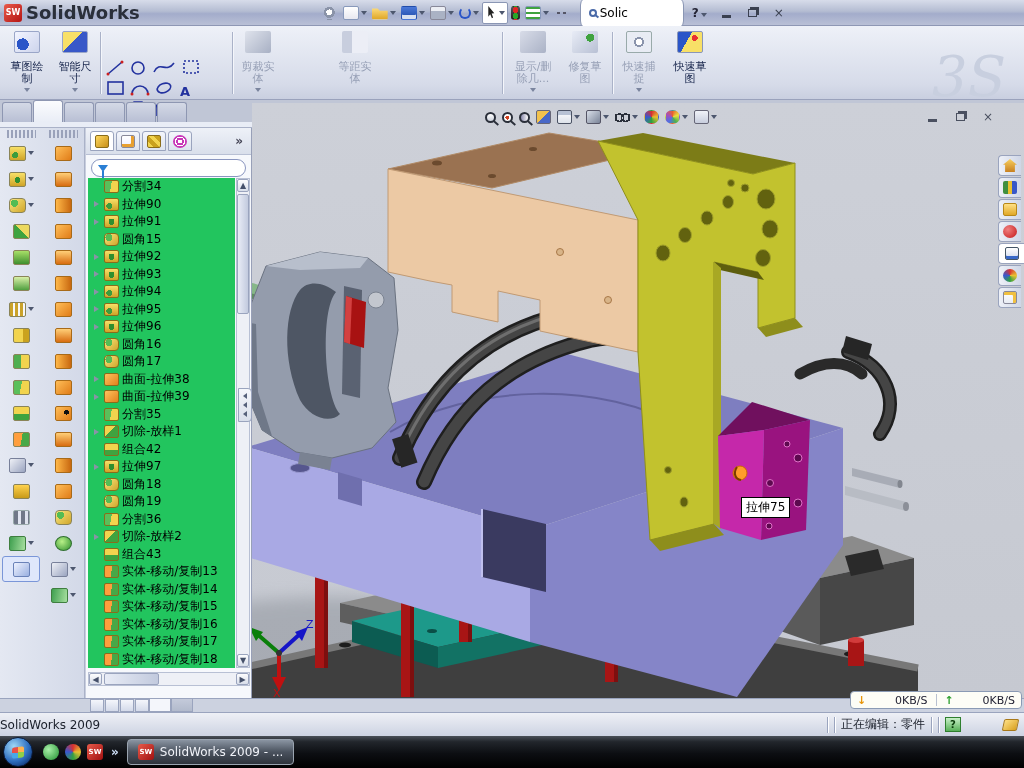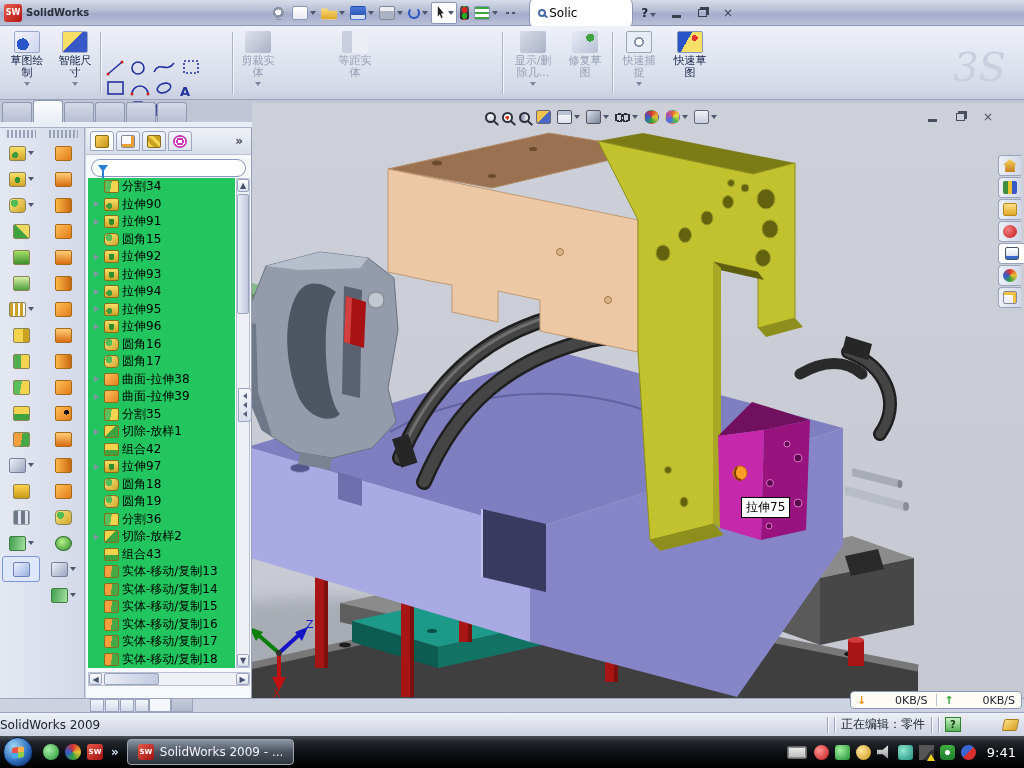--- a/index.html
+++ b/index.html
@@ -7,21 +7,21 @@
     -webkit-font-smoothing:antialiased;background:#c0c6d6;}
   *{box-sizing:border-box;}
   .abs{position:absolute;}
   
   #titlebar{position:absolute;left:0;top:0;width:1024px;height:26px;
     background:linear-gradient(180deg,#d7dcea 0%,#b4bcd2 45%,#a3accb 55%,#b9c0d6 100%);
     border-bottom:1px solid #8e97b4;display:flex;align-items:center;}
   #brand{display:flex;align-items:center;gap:4px;padding:0 14px 0 4px;}
   .swcube{width:18px;height:18px;border-radius:3px;background:linear-gradient(135deg,#e85a4a,#b41414);
     color:#fff;font-size:8px;font-weight:bold;display:flex;align-items:center;justify-content:center;}
-  #brand b{font-size:10px;color:#2a2f3a;letter-spacing:0;}
+  #brand b{font-size:18px;color:#2a2f3a;letter-spacing:0;}
   #menus{display:flex;gap:2px;}
   .menu-item{padding:3px 10px;color:#1d2230;}
   #quickbar{display:flex;align-items:center;gap:1px;margin-left:14px;}
   .qbtn{display:flex;align-items:center;padding:2px 2px;height:22px;}
   .icx{display:inline-block;width:16px;height:14px;border:1px solid transparent;border-radius:2px;}
   .dd::after{content:"";display:inline-block;width:0;height:0;margin-left:2px;
     border-left:3px solid transparent;border-right:3px solid transparent;border-top:4px solid #4d576e;}
   #searchbox{display:flex;align-items:center;gap:3px;background:#fff;border:1px solid #8a96b4;
     border-radius:9px;height:16px;padding:16px 8px;margin-left:8px;width:104px;}
   .maglass{width:8px;height:8px;border:2px solid #4a6aa8;border-radius:50%;position:relative;}
@@ -31,41 +31,41 @@
   #winbtns{display:flex;gap:6px;margin-left:10px;margin-right:8px;}
   .wbtn{width:20px;height:15px;display:flex;align-items:center;justify-content:center;color:#3a4050;}
   .wb-min{width:9px;height:3px;background:#3a4050;margin-top:7px;}
   .wb-res{width:9px;height:8px;border:1px solid #3a4050;box-shadow:2px -2px 0 -0px #3a4050;}
   
   #cmdbar{position:absolute;left:0;top:26px;width:1024px;height:74px;
     background:linear-gradient(180deg,#eef1f8,#d6dbe9 80%,#c9cfe0);border-bottom:1px solid #9aa2bc;}
   .cmbtn{position:absolute;top:2px;height:68px;display:flex;flex-direction:column;align-items:center;
     justify-content:flex-start;color:#15234a;text-align:center;line-height:12px;font-size:11px;}
   .cmbtn.grayed{color:#97a0b6;}
-  .cmbtn .lbl{margin-top:2px;white-space:pre-line;}
+  .cmbtn .lbl{margin-top:8px;white-space:pre-line;}
   .cmbtn .dar{width:0;height:0;border-left:3px solid transparent;border-right:3px solid transparent;
     border-top:4px solid #7a849e;margin-top:3px;}
   .cmico{width:26px;height:22px;border-radius:2px;margin-top:3px;}
   .cm-sk{background:radial-gradient(circle at 32% 62%,#2a55c8 0 6px,transparent 6px),
     linear-gradient(135deg,#f2f4ff,#cdd4ec);border:1px solid #9aa6c8;}
   .cm-sd{background:linear-gradient(135deg,#f8e067 45%,#3858c8 45%);border:1px solid #9aa6c8;}
   .cm-trim{background:linear-gradient(135deg,#dfe3ec,#a8b0c4);}
   .cm-conv{background:linear-gradient(135deg,#fff 55%,#3868d8 55%);border:1px solid #8a96b8;}
   .cm-off{background:linear-gradient(90deg,#c8cede 40%,#eceef6 40%);}
   .cm-dispdel{background:linear-gradient(135deg,#d8dce8,#aab2c6);}
   .cm-repair{background:radial-gradient(circle at 70% 30%,#3fa33f 0 4px,transparent 4px),
     linear-gradient(135deg,#e8ecf6,#b8c0d4);}
   .cm-qsnap{background:radial-gradient(circle,#fff 0 3px,#8a94ac 3px 5px,#e8ecf4 5px);border:1px solid #9aa;}
   .cm-qsk{background:radial-gradient(circle at 70% 30%,#e83030 0 3px,transparent 3px),
     linear-gradient(120deg,#2a55c8 40%,#f8e067 40%);border:1px solid #8a96b8;}
   .vsep{position:absolute;top:6px;height:62px;width:1px;background:#aab2c8;box-shadow:1px 0 0 #f4f6fb;}
   .stackrow{display:flex;align-items:center;gap:5px;height:17px;color:#97a0b6;font-size:11px;}
   .stackrow .icx{width:13px;height:11px;background:linear-gradient(#d0d5e2,#a8b0c4);}
   #stackgrp{position:absolute;left:378px;top:12px;}
-  #watermark{position:absolute;right:18px;top:18px;font-size:40px;font-style:italic;
+  #watermark{position:absolute;right:18px;top:18px;font-size:56px;font-style:italic;
     color:#c8cfdf;font-family:"DejaVu Serif","Liberation Serif",serif;}
   
   #tabrow{position:absolute;left:0;top:100px;width:385px;height:22px;display:flex;align-items:flex-end;
     padding-left:2px;gap:1px;}
   .rtab{height:20px;padding:2px 14px;background:linear-gradient(#d4d9e6,#b8bfd4);
     border:1px solid #8e97b2;border-bottom:none;border-radius:3px 3px 0 0;color:#2a3048;}
   .rtab.active{background:linear-gradient(#fbfcfe,#e9edf6);font-weight:bold;height:22px;}
   #tabstrip-rest{position:absolute;left:0;top:122px;width:385px;height:6px;background:#e9edf6;
     border-bottom:1px solid #aab2c8;}
   
@@ -1037,28 +1037,13 @@
     <span class="qlicon ql-sw">SW</span>
     <span id="ql-chev">»</span>
   </div>
   <div id="taskbtns" style="display:flex;">
 
   <div class="taskbtn t-sw active">
       <span class="tbicon tb-sw">SW</span>
       <span>SolidWorks 2009 - ...</span>
     </div>
     </div>
-  <div id="tray">
-    <span id="kbicon"></span>
-    <span style="display:flex;gap:6px;">
-
-    <span class="tricon t-red tr-red"></span>
-        <span class="tricon t-green tr-green"></span>
-        <span class="tricon t-gold tr-gold"></span>
-        <span class="tricon t-gray tr-gray"></span>
-        <span class="tricon t-teal tr-teal"></span>
-        <span class="tricon t-warn tr-warn"></span>
-        <span class="tricon t-cross tr-cross"></span>
-        <span class="tricon t-blue tr-blue"></span>
-      </span>
-    <span id="clock">9:41</span>
-  </div>
 </div>
 
 </body></html>

